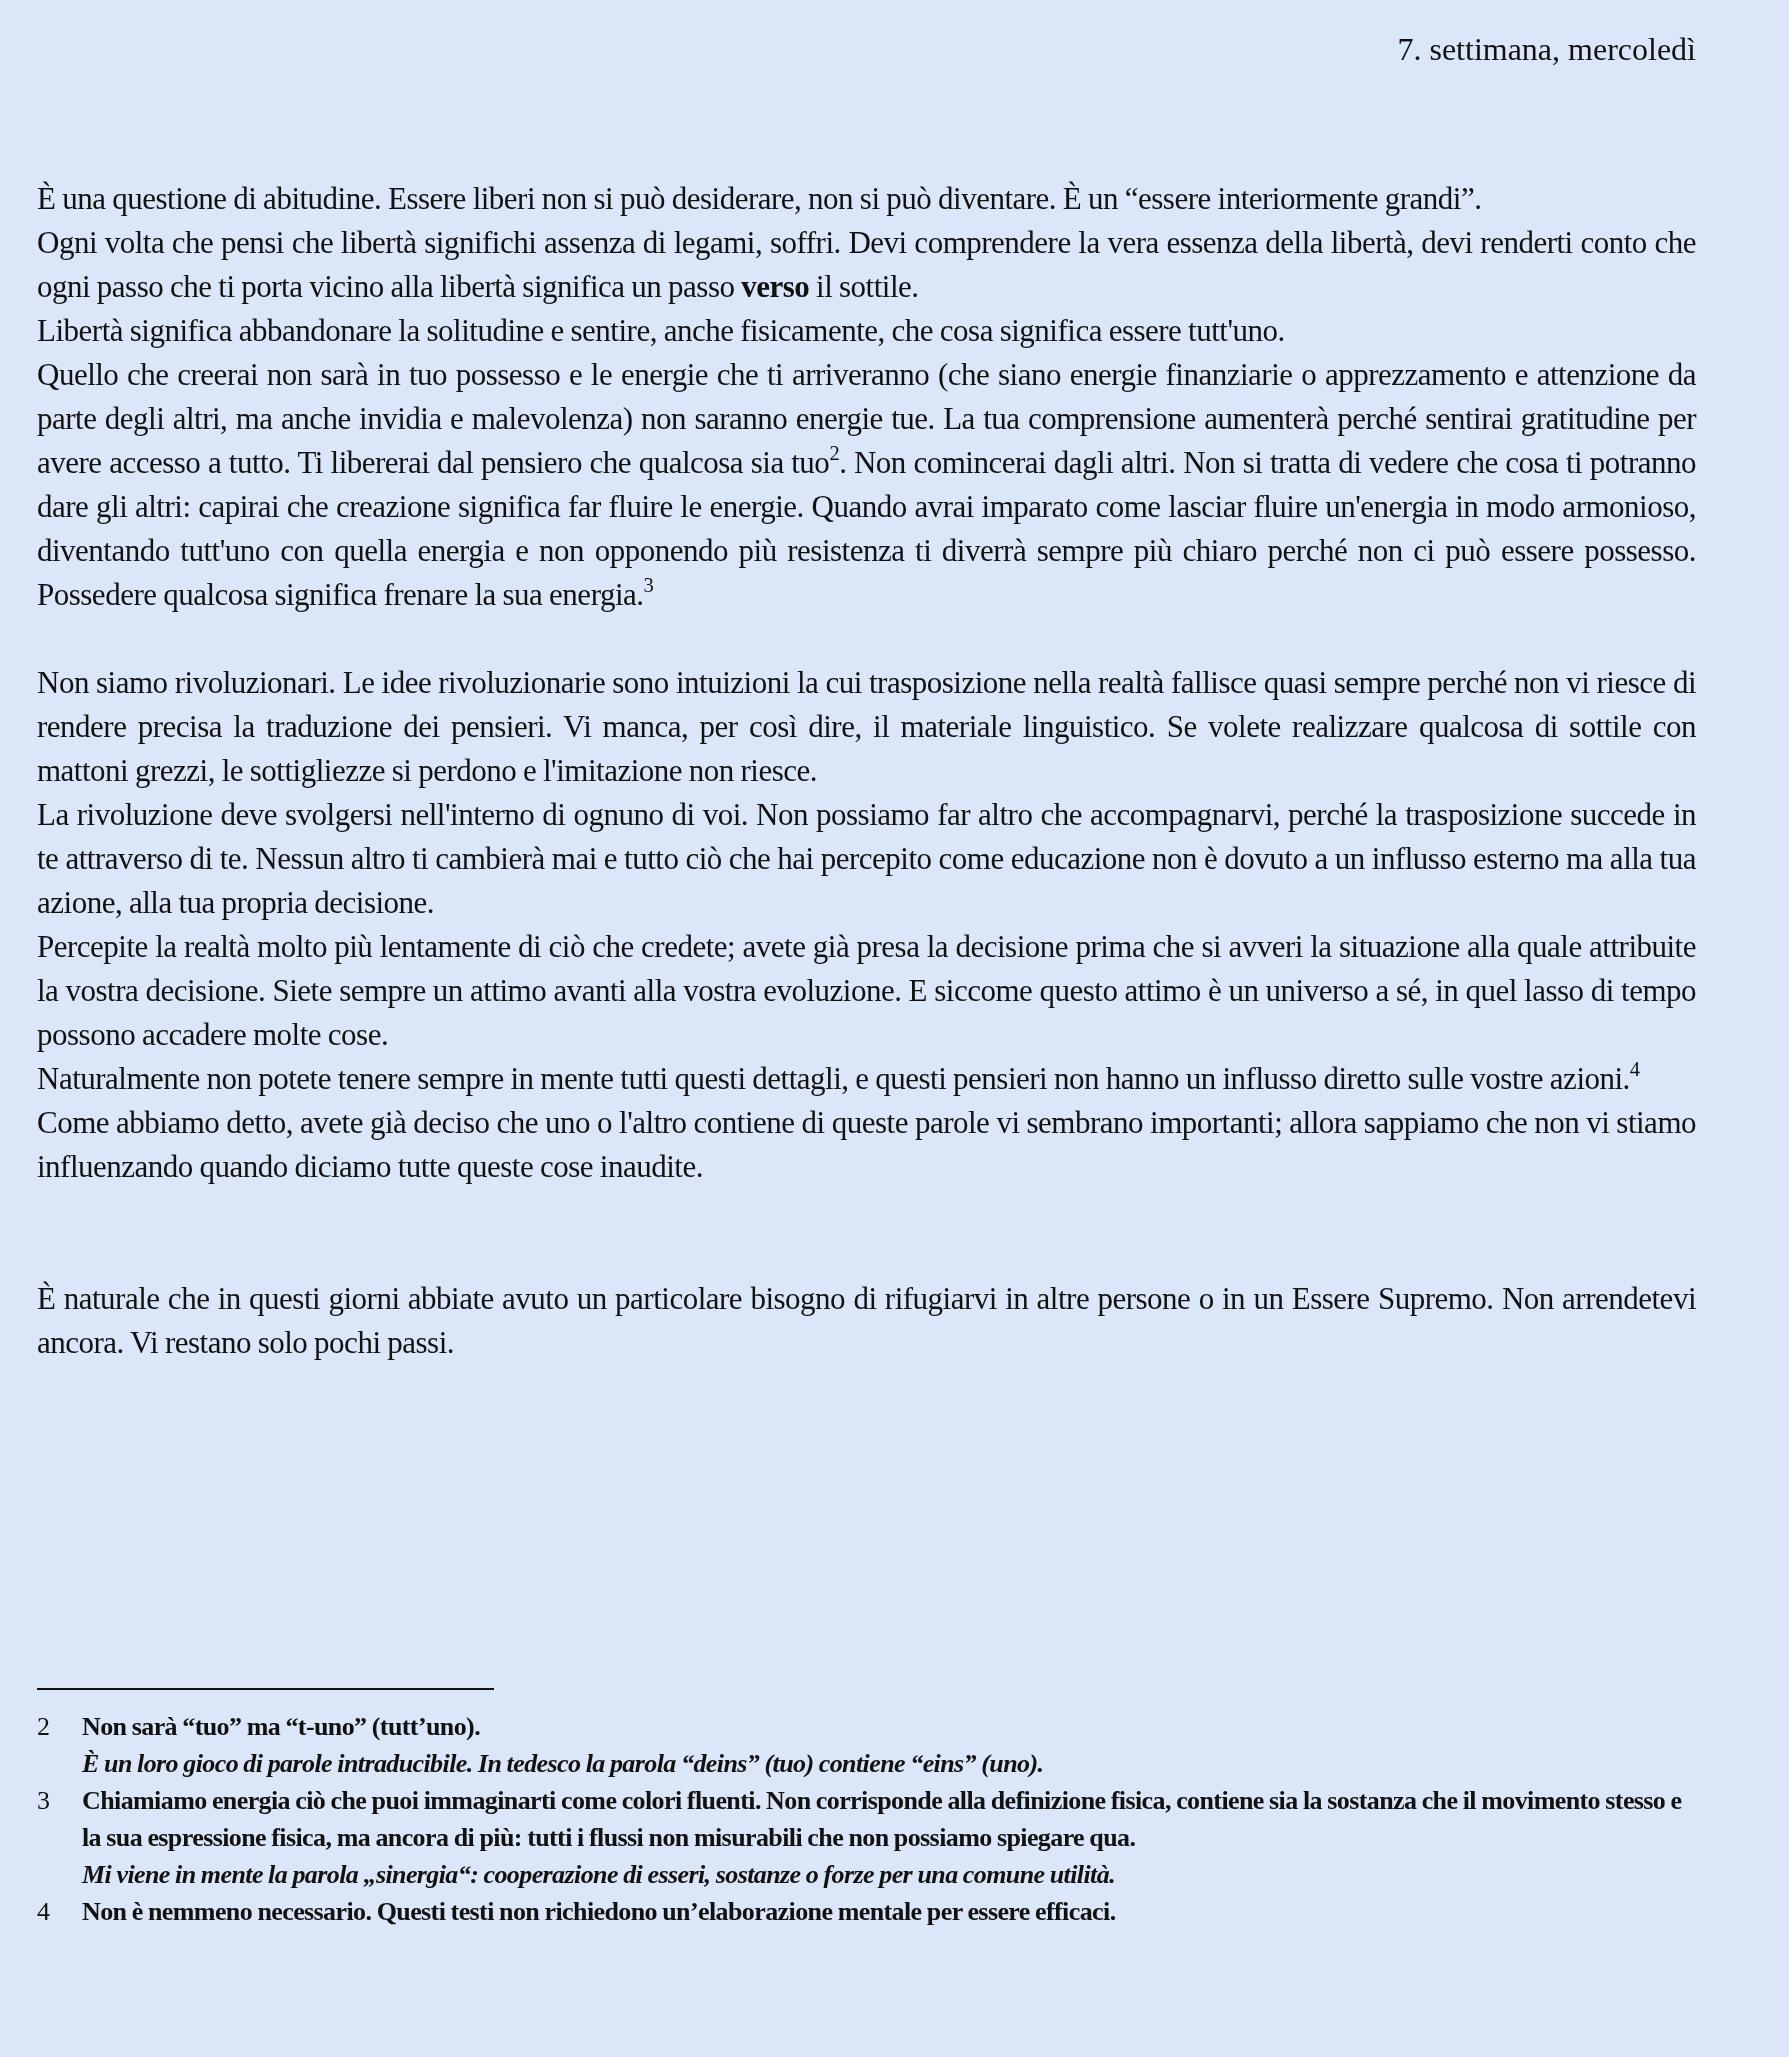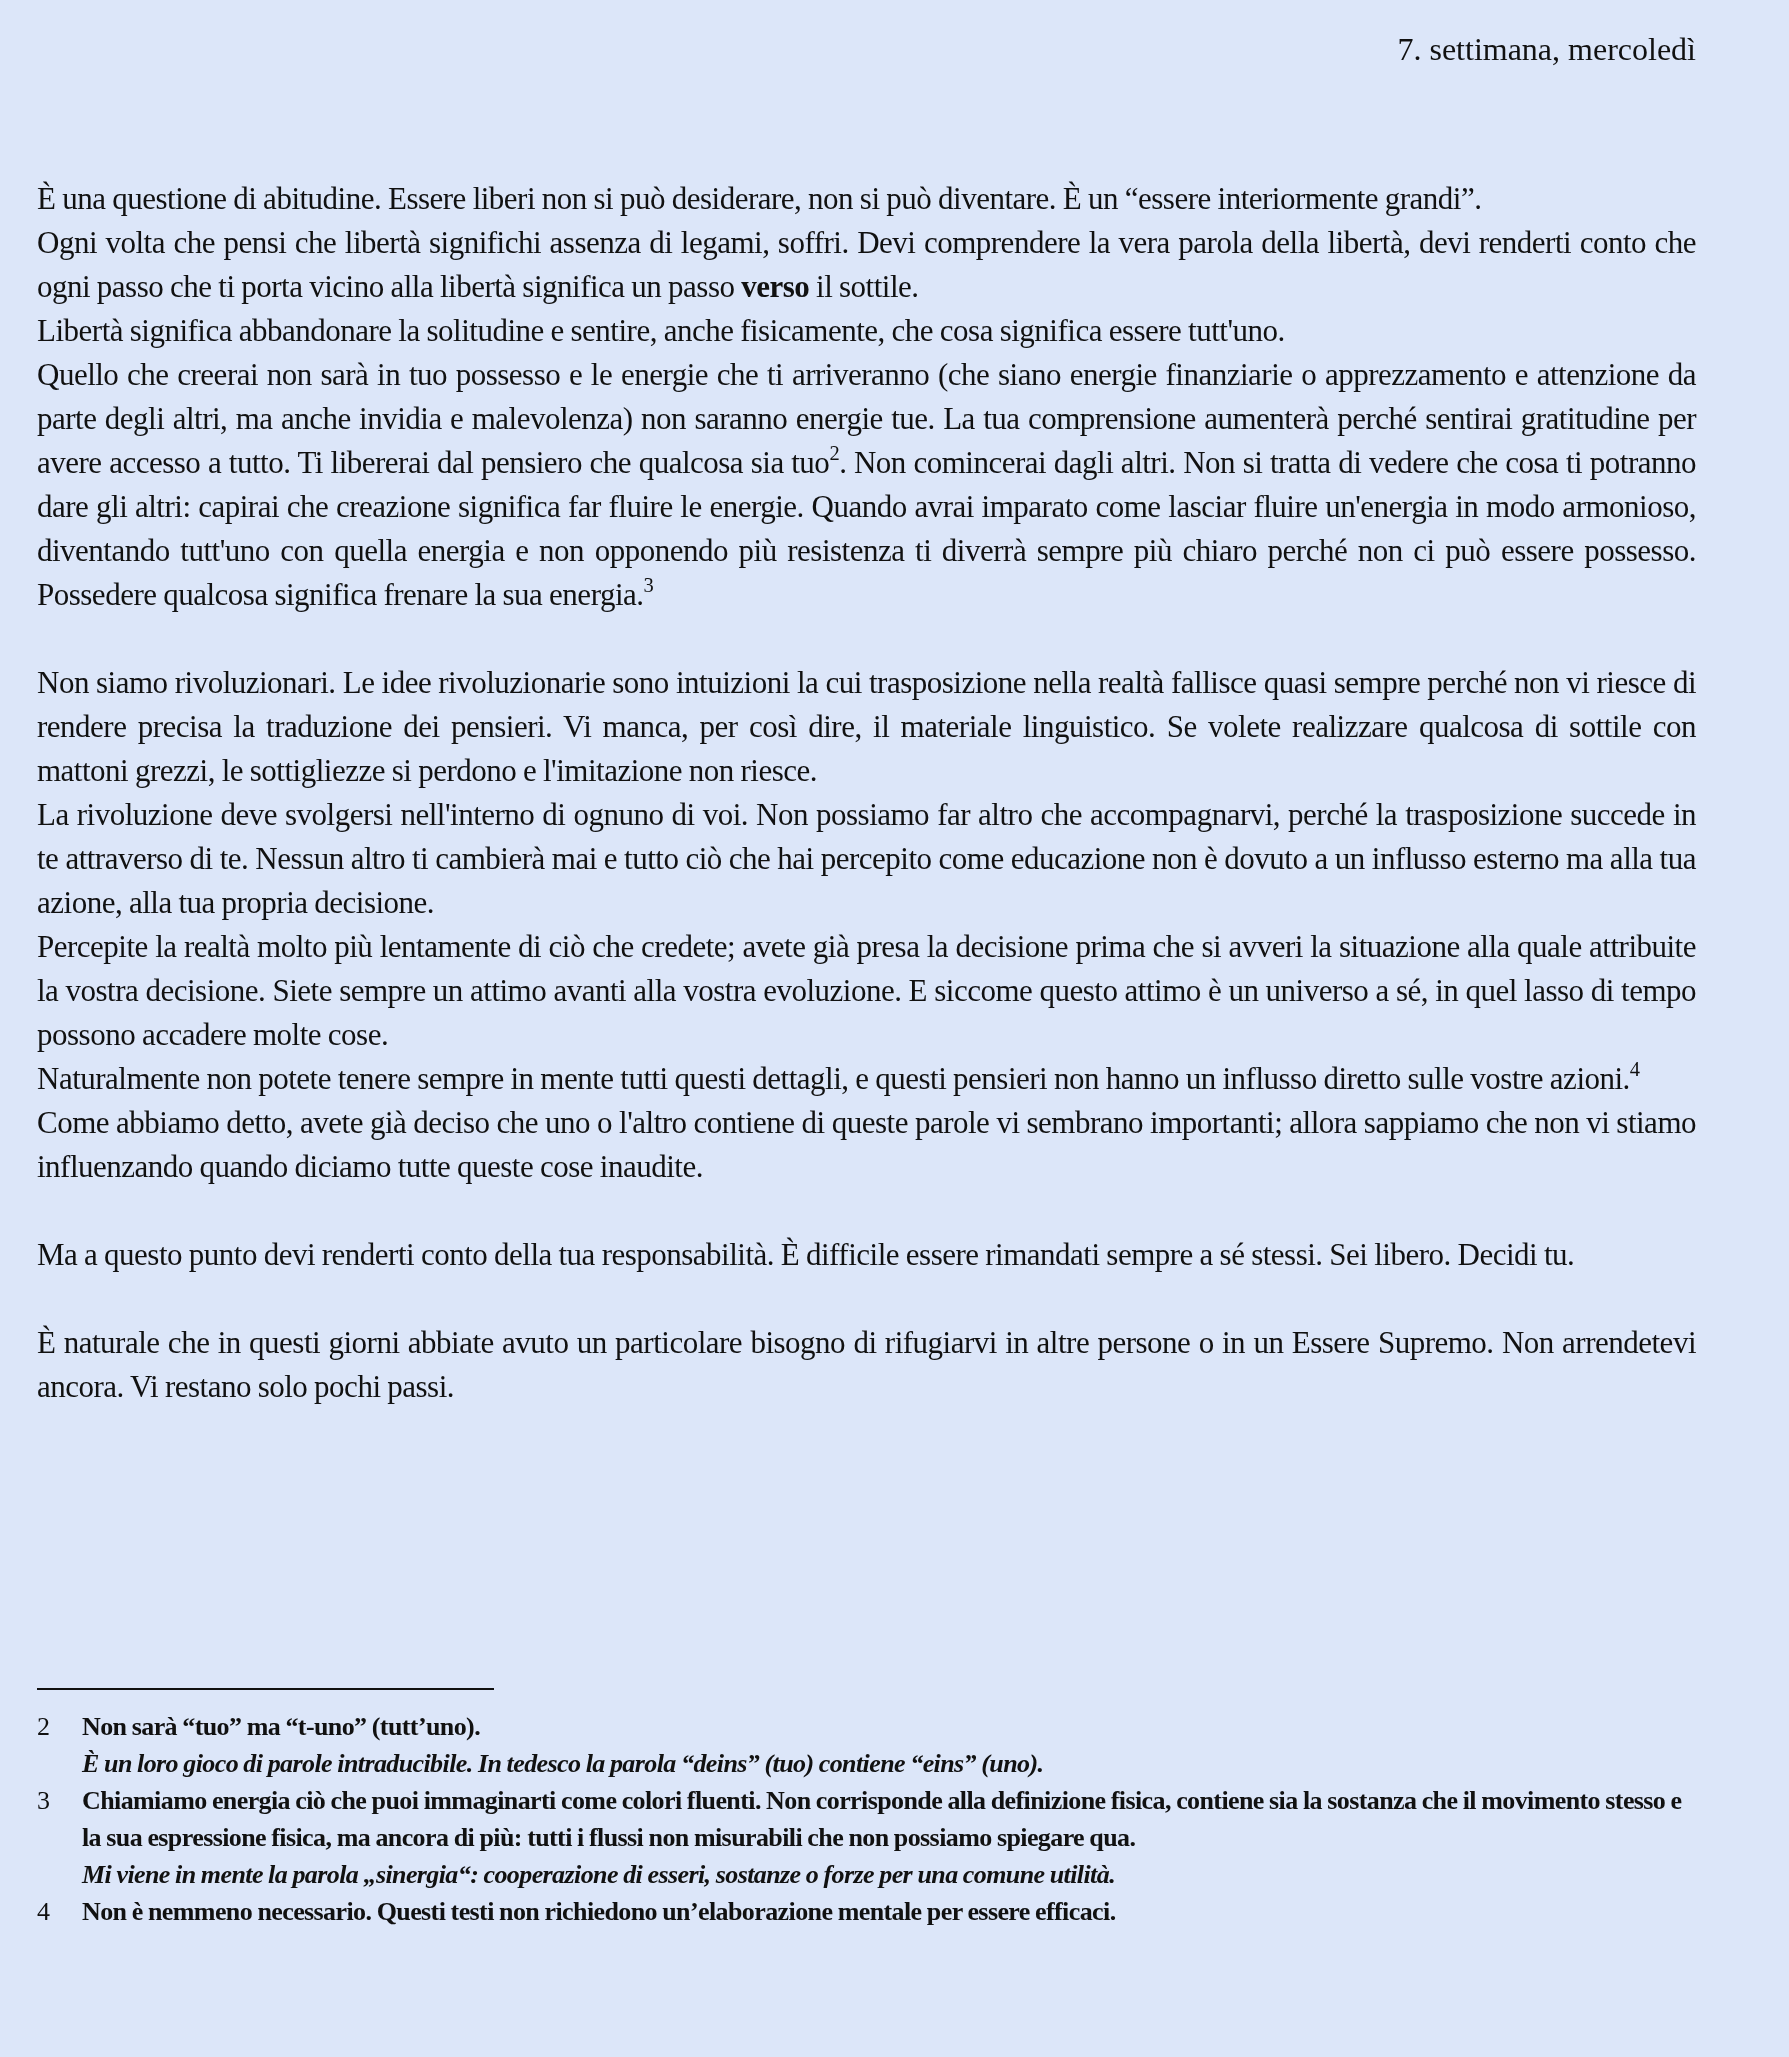--- a/index.html
+++ b/index.html
@@ -90,31 +90,30 @@
 </head>
 <body>
 
 <div class="page">
   <div class="header">
     <span>7. settimana, mercoledì</span>
   </div>
 
   <div class="body-text">
     <p>È una questione di abitudine. Essere liberi non si può desiderare, non si può diventare. È un “essere interiormente grandi”.</p>
-    <p><span>Ogni volta che pensi che libertà significhi assenza di legami, soffri. Devi comprendere la vera parola della libertà, devi renderti conto che ogni passo che ti porta vicino alla libertà significa un passo </span><b>verso</b><span> il sottile.</span></p>
+    <p><span>Ogni volta che pensi che libertà significhi assenza di legami, soffri. Devi comprendere la vera essenza della libertà, devi renderti conto che ogni passo che ti porta vicino alla libertà significa un passo </span><b>verso</b><span> il sottile.</span></p>
     <p>Libertà significa abbandonare la solitudine e sentire, anche fisicamente, che cosa significa essere tutt'uno.</p>
     <p><span>Quello che creerai non sarà in tuo possesso e le energie che ti arriveranno (che siano energie finanziarie o apprezzamento e attenzione da parte degli altri, ma anche invidia e malevolenza) non saranno energie tue. La tua comprensione aumenterà perché sentirai gratitudine per avere accesso a tutto. Ti libererai dal pensiero che qualcosa sia tuo</span><sup>2</sup><span>. Non comincerai dagli altri. Non si tratta di vedere che cosa ti potranno dare gli altri: capirai che creazione significa far fluire le energie. Quando avrai imparato come lasciar fluire un'energia in modo armonioso, diventando tutt'uno con quella energia e non opponendo più resistenza ti diverrà sempre più chiaro perché non ci può essere possesso. Possedere qualcosa significa frenare la sua energia.</span><sup>3</sup></p>
     <div class="gap"></div>
     <p>Non siamo rivoluzionari. Le idee rivoluzionarie sono intuizioni la cui trasposizione nella realtà fallisce quasi sempre perché non vi riesce di rendere precisa la traduzione dei pensieri. Vi manca, per così dire, il materiale linguistico. Se volete realizzare qualcosa di sottile con mattoni grezzi, le sottigliezze si perdono e l'imitazione non riesce.</p>
     <p>La rivoluzione deve svolgersi nell'interno di ognuno di voi. Non possiamo far altro che accompagnarvi, perché la trasposizione succede in te attraverso di te. Nessun altro ti cambierà mai e tutto ciò che hai percepito come educazione non è dovuto a un influsso esterno ma alla tua azione, alla tua propria decisione.</p>
     <p>Percepite la realtà molto più lentamente di ciò che credete; avete già presa la decisione prima che si avveri la situazione alla quale attribuite la vostra decisione. Siete sempre un attimo avanti alla vostra evoluzione. E siccome questo attimo è un universo a sé, in quel lasso di tempo possono accadere molte cose.</p>
     <p><span>Naturalmente non potete tenere sempre in mente tutti questi dettagli, e questi pensieri non hanno un influsso diretto sulle vostre azioni.</span><sup>4</sup></p>
     <p>Come abbiamo detto, avete già deciso che uno o l'altro contiene di queste parole vi sembrano importanti; allora sappiamo che non vi stiamo influenzando quando diciamo tutte queste cose inaudite.</p>
     <div class="gap"></div>
-    <p>Ma a questo punto devi renderti conto della tua responsabilità. È difficile essere rimandati sempre a sé stessi. Sei libero. Decidi tu.</p>
     <div class="gap"></div>
     <p>È naturale che in questi giorni abbiate avuto un particolare bisogno di rifugiarvi in altre persone o in un Essere Supremo. Non arrendetevi ancora. Vi restano solo pochi passi.</p>
   </div>
 </div>
 
 <div class="fn-rule"></div>
 
 <div class="footnotes">
   <div class="fn">
     <span class="fn-num">2</span>

